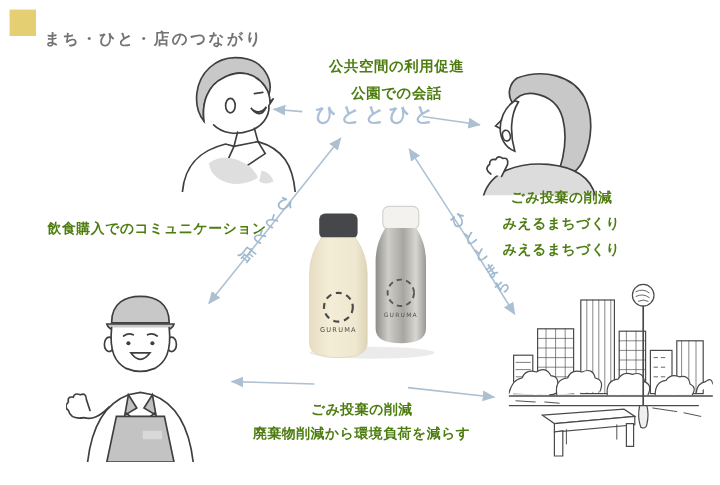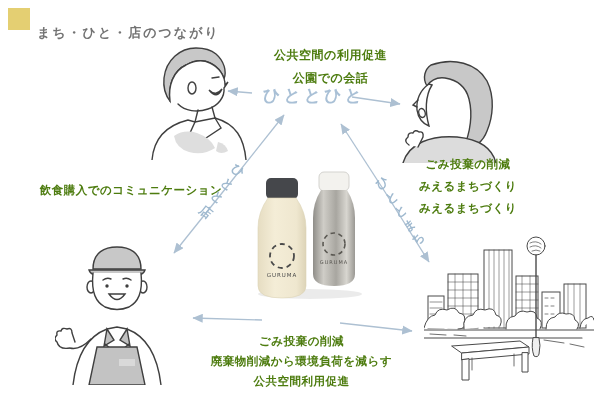--- a/index.html
+++ b/index.html
@@ -182,16 +182,15 @@
   <div class="abs benefits" id="right-block">
     <div>ごみ投棄の削減</div>
     <div>みえるまちづくり</div>
     <div>みえるまちづくり</div>
   </div>
   <div class="abs diag-label" id="label-people-town">ひととまち</div>
 
   <div class="abs benefits" id="bottom-block">
     <div>ごみ投棄の削減</div>
     <div>廃棄物削減から環境負荷を減らす</div>
-    <div>公共空間利用促進</div>
   </div>
 
 </div>
 
 </body></html>

